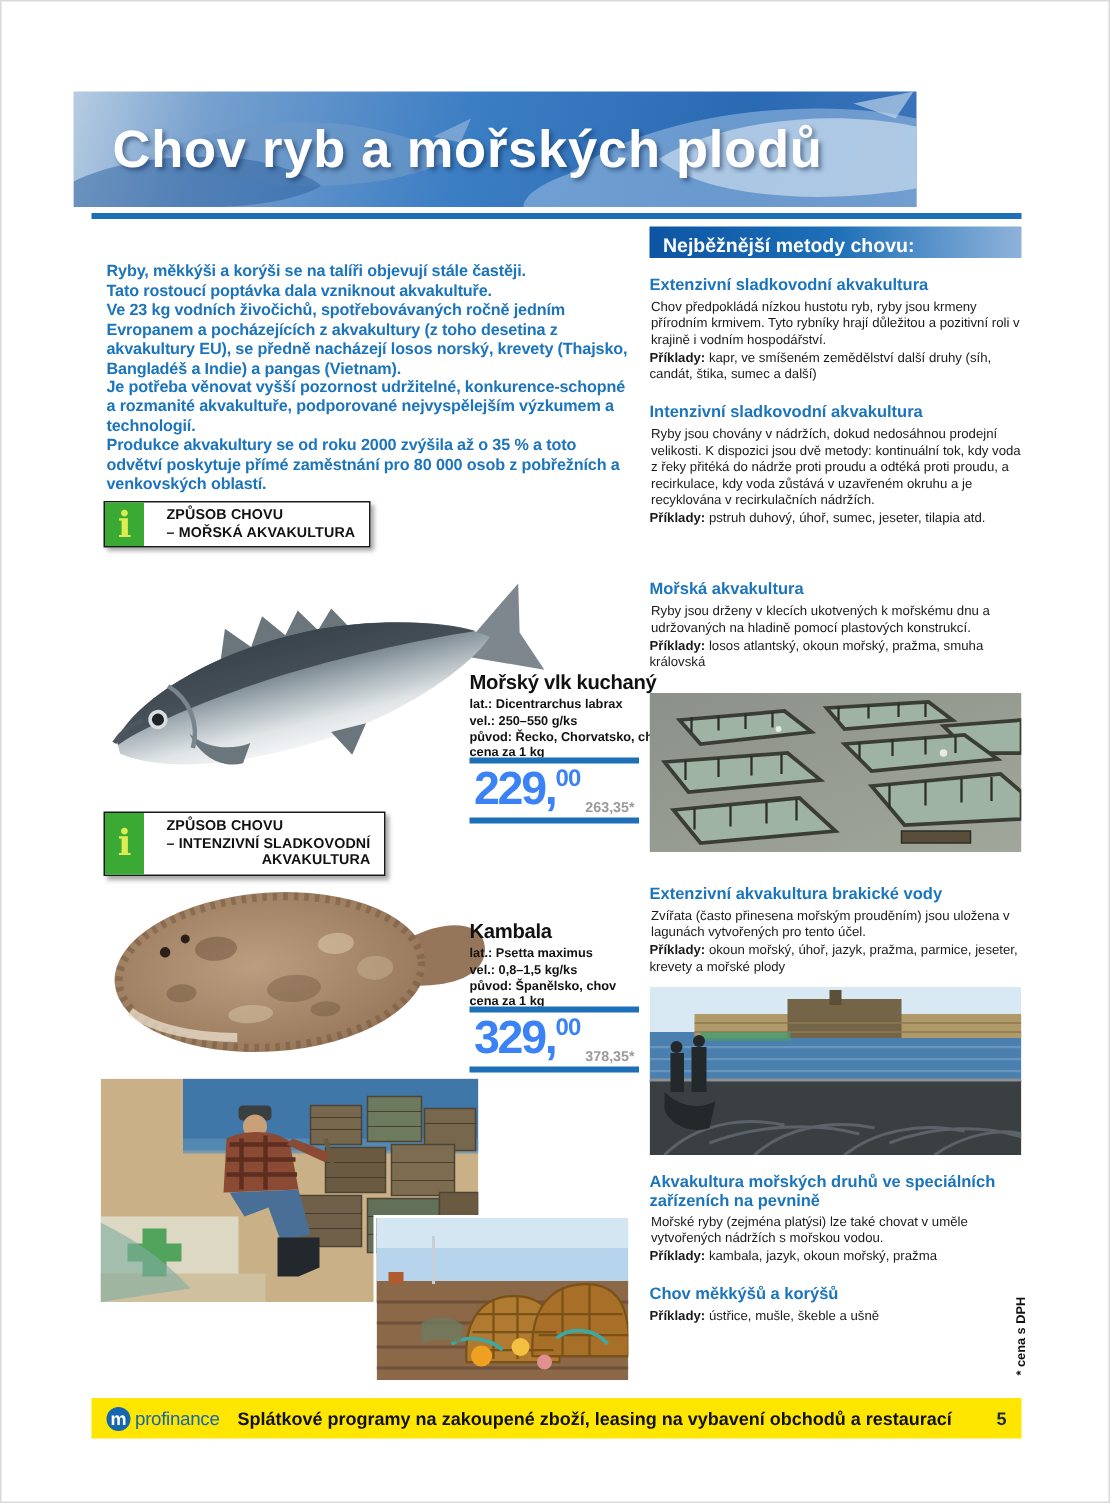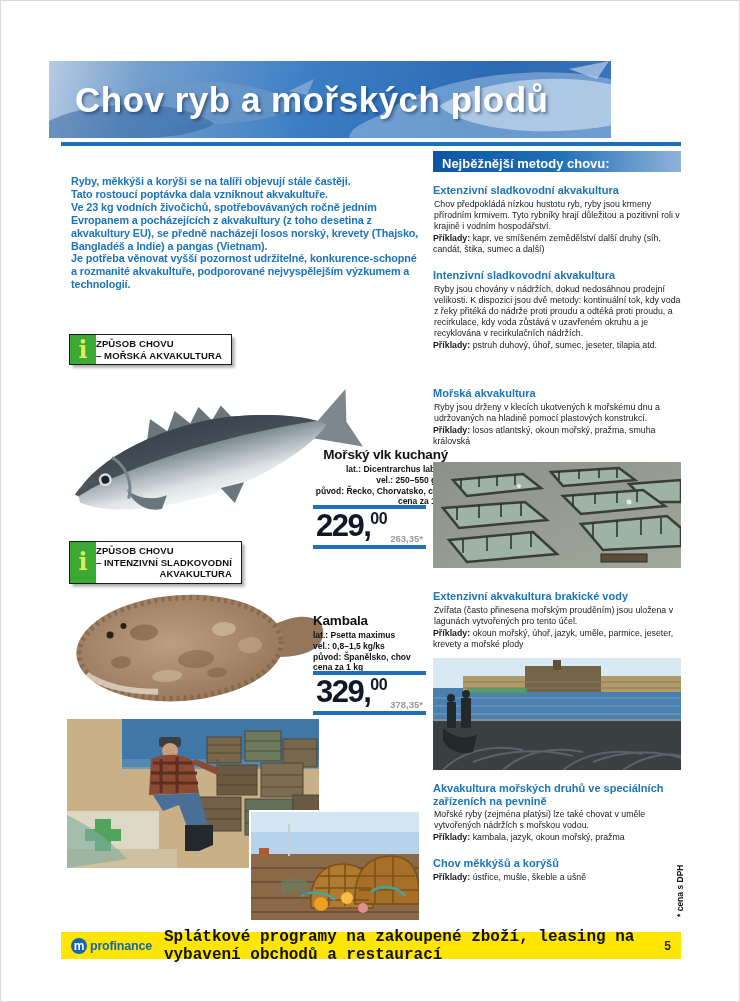--- a/index.html
+++ b/index.html
@@ -19,30 +19,30 @@
   .intro{position:absolute;left:70px;top:150px;width:352px;color:#1c75bc;
          font-weight:bold;font-size:10.8px;line-height:12.9px;letter-spacing:-.1px;margin-top:24px;}
   .intro p{margin:0;}
 
   
   .badge{position:absolute;display:flex;background:#fff;border:1px solid #1a1a1a;
          box-shadow:2.5px 2.5px 3px rgba(0,0,0,.35);}
   .badge .i-cell{width:26px;background:#3aaa35;color:#dcec52;display:flex;align-items:center;
                  justify-content:center;font-weight:bold;font-size:24px;
                  font-family:"DejaVu Serif",serif;line-height:1;}
-  .badge .txt{padding:3px 9px 3px 0;font-size:9.5px;font-weight:bold;line-height:11.5px;
+  .badge .txt{padding:3px 9px 3px 15px;font-size:9.5px;font-weight:bold;line-height:11.5px;
               color:#111;white-space:nowrap;letter-spacing:.1px;}
 
   
   .prod-info{position:absolute;width:135px;color:#111;}
   .prod-name{font-size:13.5px;font-weight:bold;margin:0 0 2px 0;letter-spacing:-.2px;}
   .prod-detail{font-size:8.5px;font-weight:bold;line-height:10.8px;}
   .price-tag{position:absolute;width:113px;height:36px;background:#fff;
              border-top:4px solid #1d6fb7;border-bottom:4px solid #1d6fb7;}
-  .price-main{position:absolute;left:3px;top:1px;color:#0f172a;font-weight:800;
+  .price-main{position:absolute;left:3px;top:1px;color:#3b82f6;font-weight:800;
               font-size:31px;line-height:31px;letter-spacing:-1.5px;}
   .price-dec{font-size:16px;position:relative;top:-12px;letter-spacing:-.5px;}
   .price-vat{position:absolute;right:3px;bottom:1px;color:#9a9a9a;font-size:9.5px;font-weight:bold;}
 
   
   .rc-header{position:absolute;left:432px;top:150px;width:248px;height:21px;box-sizing:border-box;
              background:linear-gradient(90deg,#0d55a4 0%,#1d6fb7 50%,#8fb3da 100%);
              color:#fff;font-weight:bold;font-size:13px;line-height:25px;padding-left:9px;}
   .section{position:absolute;left:432px;width:250px;}
   .sec-title{margin:0 0 2px 0;font-size:11px;line-height:12.5px;color:#1c75bc;font-weight:bold;}
@@ -51,22 +51,22 @@
   .sec-ex .lbl{font-weight:bold;}
 
   .photo{position:absolute;overflow:hidden;}
   .photo svg{display:block;}
 
   
   .footer{position:absolute;left:60px;top:931px;width:620px;height:27px;background:#ffe600;
           display:flex;align-items:center;padding:0 10px;box-sizing:border-box;}
   .logo-m{width:16px;height:16px;border-radius:50%;background:#1566b0;color:#fff;
           font-weight:bold;font-size:12px;line-height:16px;text-align:center;flex:0 0 auto;}
-  .logo-name{color:#1566b0;font-weight:bold;font-size:12.5px;margin-left:3px;letter-spacing:-.2px;}
-  .footer-text{margin-left:12px;font-size:16px;font-weight:bold;color:#111;font-family:Liberation Mono, monospace;}
+  .logo-name{color:#1566b0;font-weight:normal;font-size:12.5px;margin-left:3px;letter-spacing:-.2px;}
+  .footer-text{margin-left:12px;font-size:12px;font-weight:bold;color:#111;}
   .page-num{margin-left:auto;font-size:12px;font-weight:bold;color:#1b2a4a;}
 
   .vat-note{position:absolute;left:674px;top:848px;height:68px;writing-mode:vertical-rl;
             transform:rotate(180deg);font-size:8.5px;font-weight:bold;color:#111;white-space:nowrap;}
 </style>
 </head>
 <body>
 
 <div class="page">
 
@@ -81,20 +81,21 @@
     </svg>
     <div class="banner-title">Chov ryb a mořských plodů</div>
   </div>
   <div class="rule"></div>
 
   <div class="intro">
     <p>Ryby, měkkýši a korýši se na talíři objevují stále častěji.</p>
     <p>Tato rostoucí poptávka dala vzniknout akvakultuře.</p>
     <p>Ve 23 kg vodních živočichů, spotřebovávaných ročně jedním Evropanem a pocházejících z akvakultury (z toho desetina z akvakultury EU), se předně nacházejí losos norský, krevety (Thajsko, Bangladéš a Indie) a pangas (Vietnam).</p>
     <p>Je potřeba věnovat vyšší pozornost udržitelné, konkurence-schopné a rozmanité akvakultuře, podporované nejvyspělejším výzkumem a technologií.</p>
+    <p>Produkce akvakultury se od roku 2000 zvýšila až o 35 % a toto odvětví poskytuje přímé zaměstnání pro 80 000 osob z pobřežních a venkovských oblastí.</p>
   </div>
 
   <div class="badge" style="left:68px;top:333px;">
     <div class="i-cell">i</div>
     <div class="txt">
       <div>ZPŮSOB CHOVU</div>
       <div>– MOŘSKÁ AKVAKULTURA</div>
     </div>
   </div>
 
@@ -114,21 +115,21 @@
       <path d="M10,62 C40,30 120,16 182,26 C220,32 246,42 260,50 C220,46 150,44 95,50 C55,54 25,60 10,66 Z" fill="#39434c" opacity="0.85"></path>
       <path d="M58,70 C66,82 82,88 96,86 L88,98 C74,98 62,88 58,70 Z" fill="#6b757c"></path>
       <path d="M150,92 L160,110 L174,92 Z" fill="#6b757c"></path>
       <circle cx="40" cy="56" r="6.5" fill="#d8dde0"></circle>
       <circle cx="40" cy="56" r="4" fill="#1c2226"></circle>
       <path d="M52,36 C64,48 66,66 58,80" fill="none" stroke="#79858c" stroke-width="3"></path>
       <path d="M8,64 C14,58 22,55 30,54" fill="none" stroke="#4c575f" stroke-width="3"></path>
     </g>
   </svg>
 
-  <div class="prod-info" style="left:312px;top:446px;text-align:right;">
+  <div class="prod-info" style="left:312px;top:446px;">
     <p class="prod-name">Mořský vlk kuchaný</p>
     <div class="prod-detail">lat.: Dicentrarchus labrax</div>
     <div class="prod-detail">vel.: 250–550 g/ks</div>
     <div class="prod-detail">původ: Řecko, Chorvatsko, chov</div>
     <div class="prod-detail">cena za 1 kg</div>
   </div>
   <div class="price-tag" style="left:312px;top:504px;">
     <div class="price-main"><span>229,</span><span class="price-dec">00</span></div>
     <div class="price-vat">263,35*</div>
   </div>
@@ -282,21 +283,21 @@
       </g>
       <rect x="168" y="92" width="46" height="8" fill="#5a4e3a" stroke="#2c2e29"></rect>
       <circle cx="196" cy="40" r="2.5" fill="#e8e8e4"></circle>
       <circle cx="86" cy="24" r="2" fill="#e8e8e4"></circle>
     </svg>
   </div>
 
   <div class="section" style="top:589px;">
     <h3 class="sec-title">Extenzivní akvakultura brakické vody</h3>
     <p class="sec-body">Zvířata (často přinesena mořským prouděním) jsou uložena v lagunách vytvořených pro tento účel.</p>
-    <p class="sec-ex"><span class="lbl">Příklady:</span> <span>okoun mořský, úhoř, jazyk, uměle, parmice, jeseter, krevety a mořské plody</span></p>
+    <p class="sec-ex"><span class="lbl">Příklady:</span> <span>okoun mořský, úhoř, jazyk, pražma, parmice, jeseter, krevety a mořské plody</span></p>
   </div>
 
   <div class="photo" style="left:432px;top:657px;width:248px;height:112px;">
     <svg width="248" height="112" viewBox="0 0 248 112">
       <rect width="248" height="42" fill="#d9e9f4"></rect>
       <rect y="30" width="248" height="34" fill="#4a7fae"></rect>
       <rect x="30" y="18" width="218" height="16" fill="#b09a6a"></rect>
       <rect x="92" y="8" width="76" height="26" fill="#746448"></rect>
       <rect x="120" y="2" width="8" height="10" fill="#5c4f38"></rect>
       <g stroke="#8d7a52" stroke-width="1">

